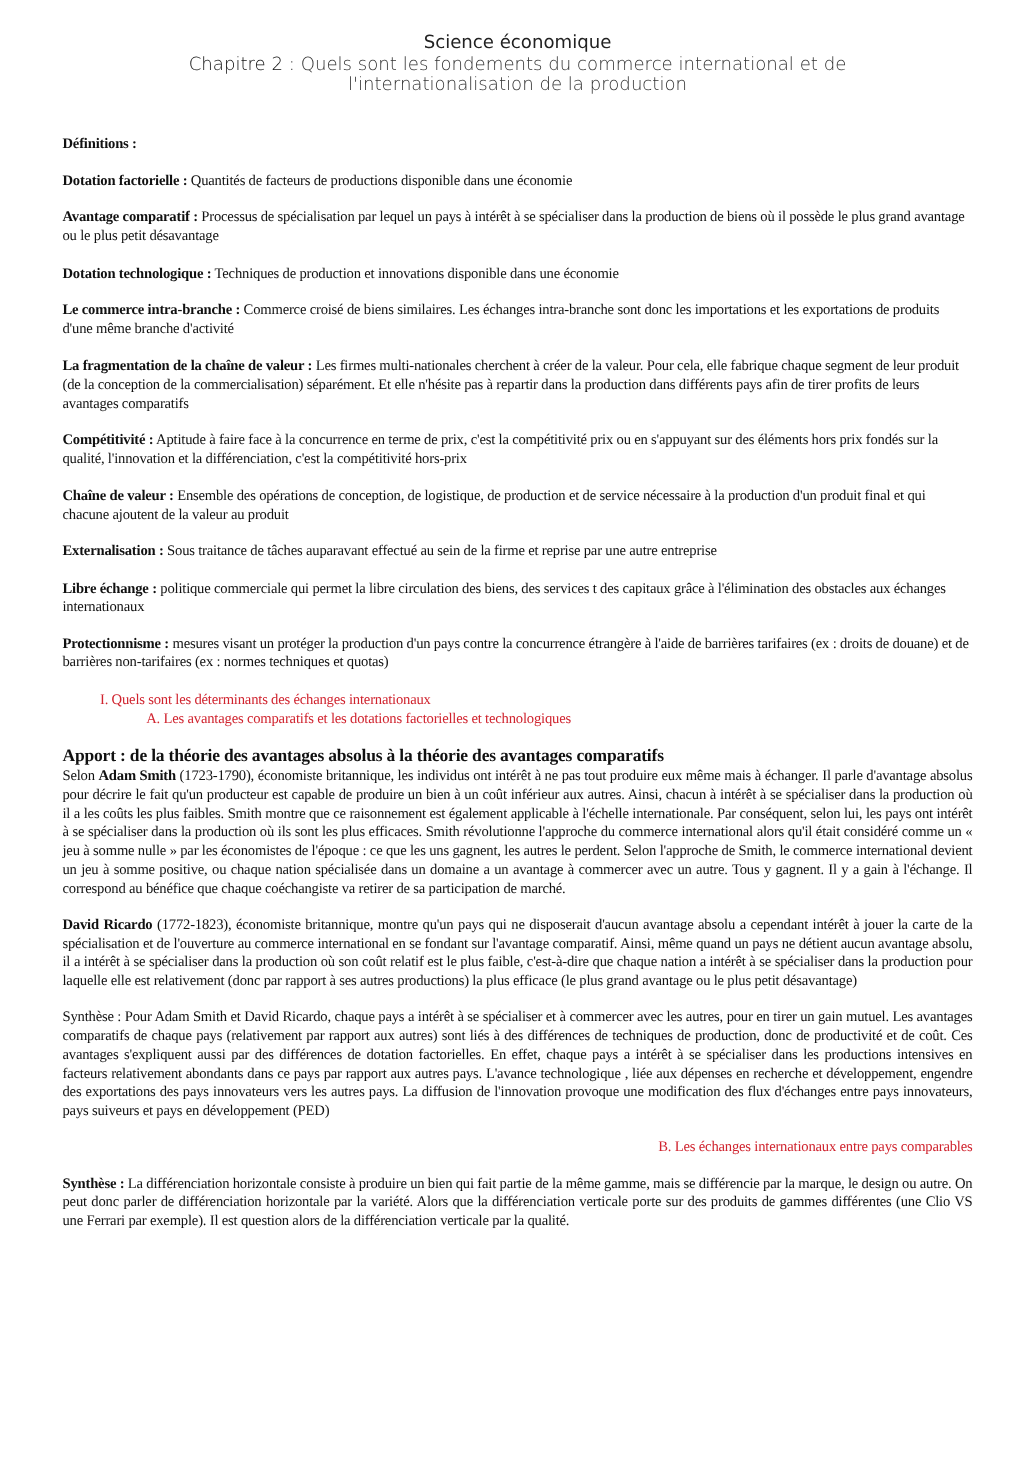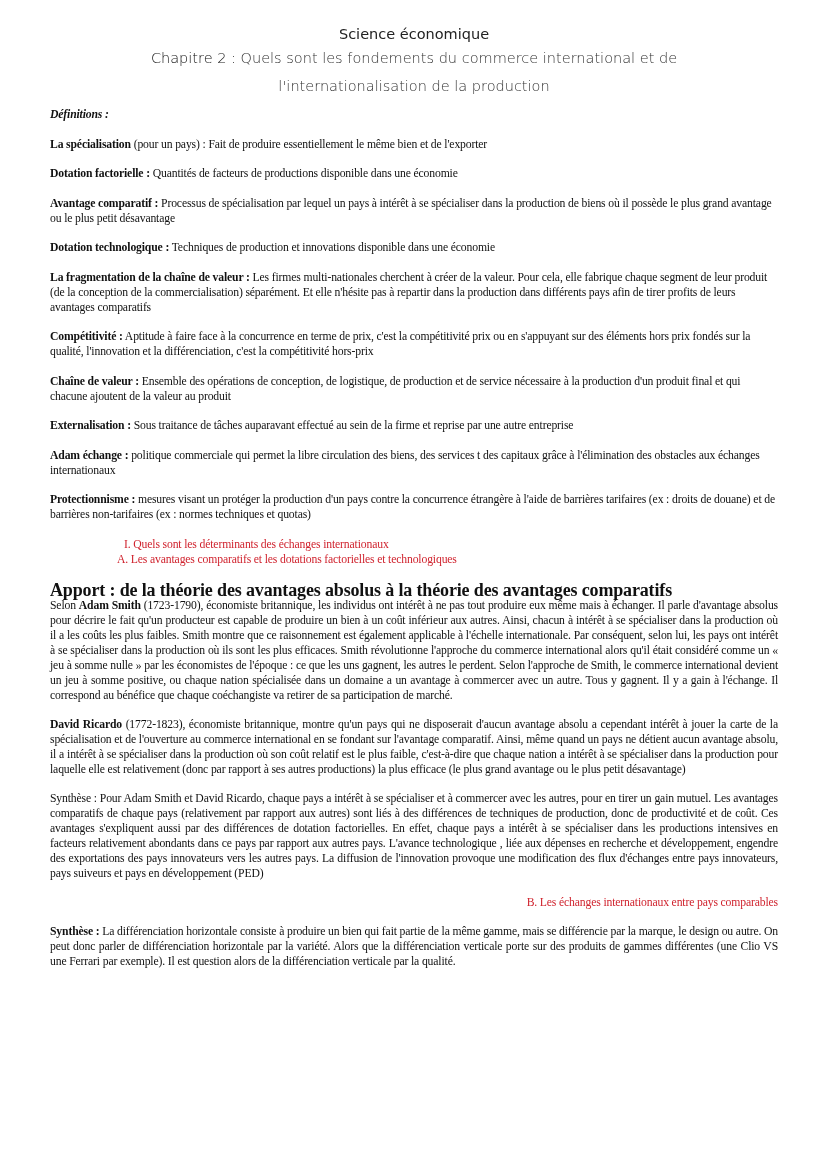--- a/index.html
+++ b/index.html
@@ -1,52 +1,52 @@
 <!DOCTYPE html>
 <html><head>
   <meta charset="utf-8">
   <style>
     html, body { margin: 0; padding: 0; background: #ffffff; }
     body { width: 828px; height: 1171px; position: relative; overflow: hidden; color: #111; }
     .header { position: absolute; top: 24px; left: 0; width: 828px; text-align: center; font-family: "DejaVu Sans", sans-serif; color: #222; }
     .subject { font-size: 14.5px; line-height: 20px; font-weight: normal; }
-    .chapter { font-size: 14.5px; line-height: 28px; font-weight: 300; color: #333; margin: 0 80px; }
+    .chapter { font-size: 14.5px; line-height: 16px; font-weight: 300; color: #333; margin: 0 80px; }
     .chapter .lbl { color: #111; }
     .content { position: absolute; left: 50px; top: 107px; width: 728px; font-family: "Liberation Serif", serif; font-size: 11.7px; line-height: 15px; letter-spacing: -0.15px; }
     .def { margin: 0 0 14.5px 0; }
     .def b, .para b { font-weight: bold; }
-    .heading { font-weight: bold; margin: 0 0 14.5px 0; font-style: italic; }
+    .heading { font-weight: bold; margin: 0 0 14.5px 0; }
     .red { color: #d0232e; }
-    .sec1 { margin: 0 0 0 74px; }
+    .sec1 { margin: 0 0 0 30px; }
     .sec1a { margin: 0 0 0 67px; }
     .secB { margin: 0 0 0 77px; }
     .sections { margin: 3px 0 16px 0; }
     .para { margin: 0 0 14px 0; text-align: justify; }
-    .apport { font-weight: bold; font-size: 18px; }
+    .apport { font-weight: bold; font-size: 14px; }
   </style>
 </head>
 <body>
 
 <div class="header">
   <div class="subject">Science économique</div>
   <div class="chapter"><span class="lbl">Chapitre 2 :</span><span> Quels sont les fondements du commerce international et de l'internationalisation de la production</span></div>
 </div>
 
 <div class="content">
   <div class="heading">Définitions :</div>
 
-  <div class="def"><b>La spécialisation</b><span> (pour un pays) : Fait de produire essentiellement le même bien et de l'exporter</span></div>
   <div class="def"><b>Dotation factorielle :</b><span> Quantités de facteurs de productions disponible dans une économie</span></div>
   <div class="def"><b>Avantage comparatif :</b><span> Processus de spécialisation par lequel un pays à intérêt à se spécialiser dans la production de biens où il possède le plus grand avantage ou le plus petit désavantage</span></div>
   <div class="def"><b>Dotation technologique :</b><span> Techniques de production et innovations disponible dans une économie</span></div>
+  <div class="def"><b>Le commerce intra-branche :</b><span> Commerce croisé de biens similaires. Les échanges intra-branche sont donc les importations et les exportations de produits d'une même branche d'activité</span></div>
   <div class="def"><b>La fragmentation de la chaîne de valeur :</b><span> Les firmes multi-nationales cherchent à créer de la valeur. Pour cela, elle fabrique chaque segment de leur produit (de la conception de la commercialisation) séparément. Et elle n'hésite pas à repartir dans la production dans différents pays afin de tirer profits de leurs avantages comparatifs</span></div>
   <div class="def"><b>Compétitivité :</b><span> Aptitude à faire face à la concurrence en terme de prix, c'est la compétitivité prix ou en s'appuyant sur des éléments hors prix fondés sur la qualité, l'innovation et la différenciation, c'est la compétitivité hors-prix</span></div>
   <div class="def"><b>Chaîne de valeur :</b><span> Ensemble des opérations de conception, de logistique, de production et de service nécessaire à la production d'un produit final et qui chacune ajoutent de la valeur au produit</span></div>
   <div class="def"><b>Externalisation :</b><span> Sous traitance de tâches auparavant effectué au sein de la firme et reprise par une autre entreprise</span></div>
-  <div class="def"><b>Adam échange :</b><span> politique commerciale qui permet la libre circulation des biens, des services t des capitaux grâce à l'élimination des obstacles aux échanges internationaux</span></div>
+  <div class="def"><b>Libre échange :</b><span> politique commerciale qui permet la libre circulation des biens, des services t des capitaux grâce à l'élimination des obstacles aux échanges internationaux</span></div>
   <div class="def"><b>Protectionnisme :</b><span> mesures visant un protéger la production d'un pays contre la concurrence étrangère à l'aide de barrières tarifaires (ex : droits de douane) et de barrières non-tarifaires (ex : normes techniques et quotas)</span></div>
 
   <div class="sections">
     <div class="red sec1">I. Quels sont les déterminants des échanges internationaux</div>
     <div class="red sec1a">A. Les avantages comparatifs et les dotations factorielles et technologiques</div>
   </div>
 
   <div class="apport">Apport : de la théorie des avantages absolus à la théorie des avantages comparatifs</div>
   <div class="para"><span>Selon </span><b>Adam Smith</b><span> (1723-1790), économiste britannique, les individus ont intérêt à ne pas tout produire eux même mais à échanger. Il parle d'avantage absolus pour décrire le fait  qu'un producteur est capable de produire un bien à un coût inférieur aux autres. Ainsi, chacun à intérêt à se spécialiser dans la production où il a les coûts les plus faibles. Smith montre que ce raisonnement est également applicable à l'échelle internationale. Par conséquent, selon lui, les pays ont intérêt à se spécialiser dans la production où ils sont les plus efficaces. Smith révolutionne l'approche du commerce international alors qu'il était considéré comme un « jeu à somme nulle » par les économistes de l'époque : ce que les uns gagnent, les autres le perdent. Selon l'approche de Smith, le commerce international devient un jeu à somme positive, ou chaque nation spécialisée dans un domaine a un avantage à commercer avec un autre. Tous y gagnent. Il y a gain à l'échange. Il correspond au bénéfice que chaque coéchangiste va retirer de sa participation de marché.</span></div>
 

